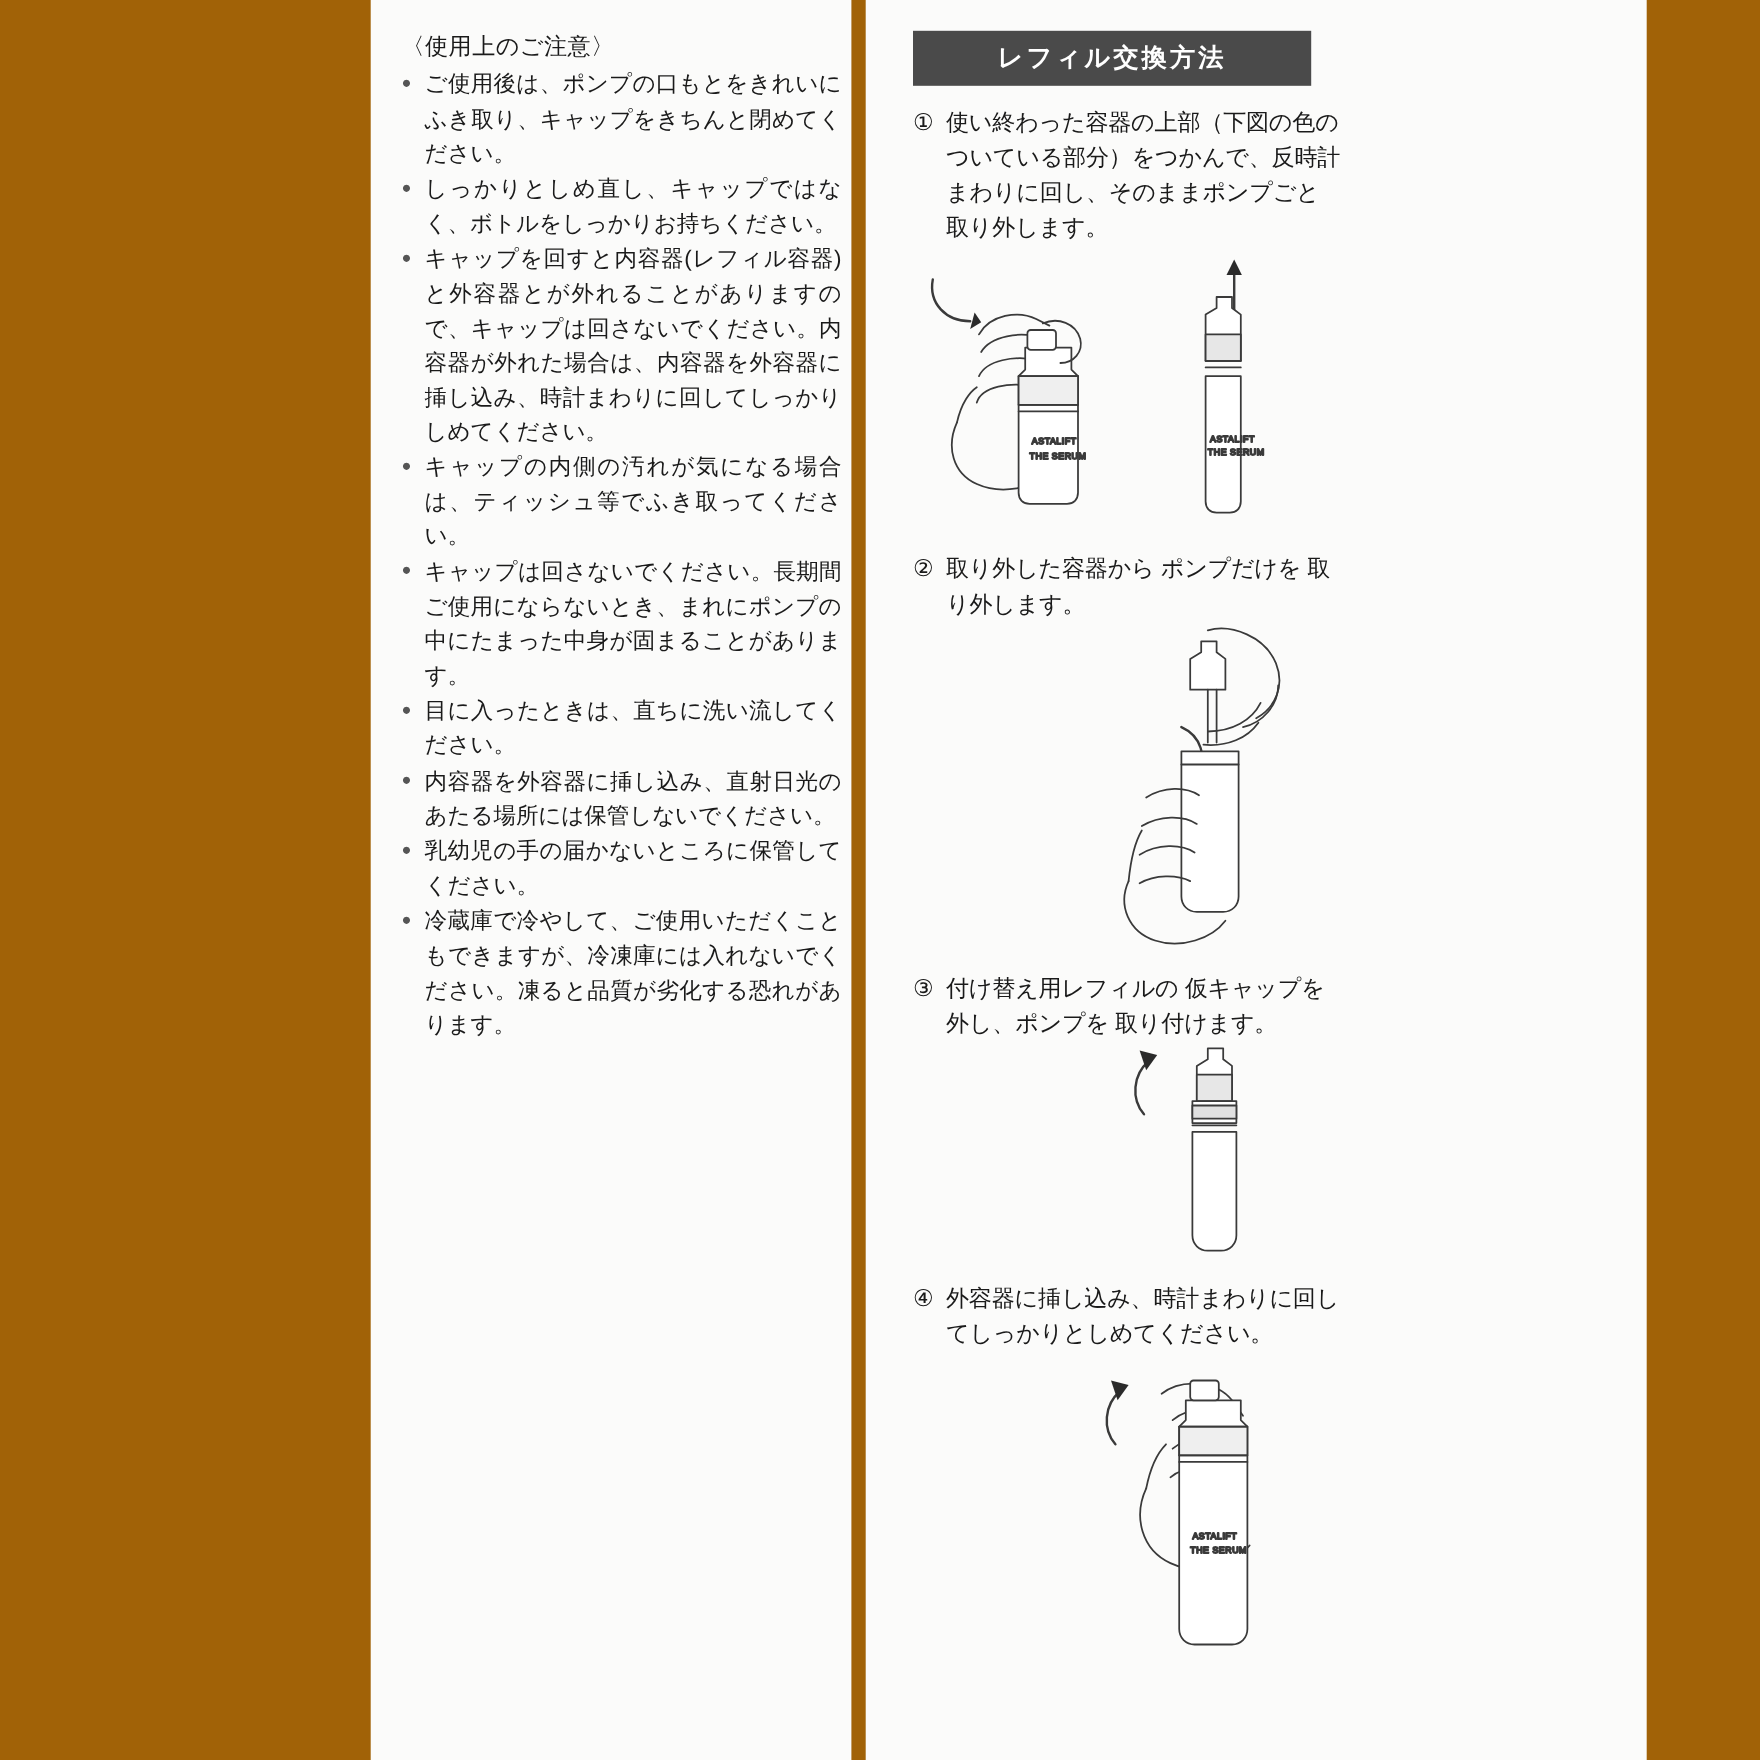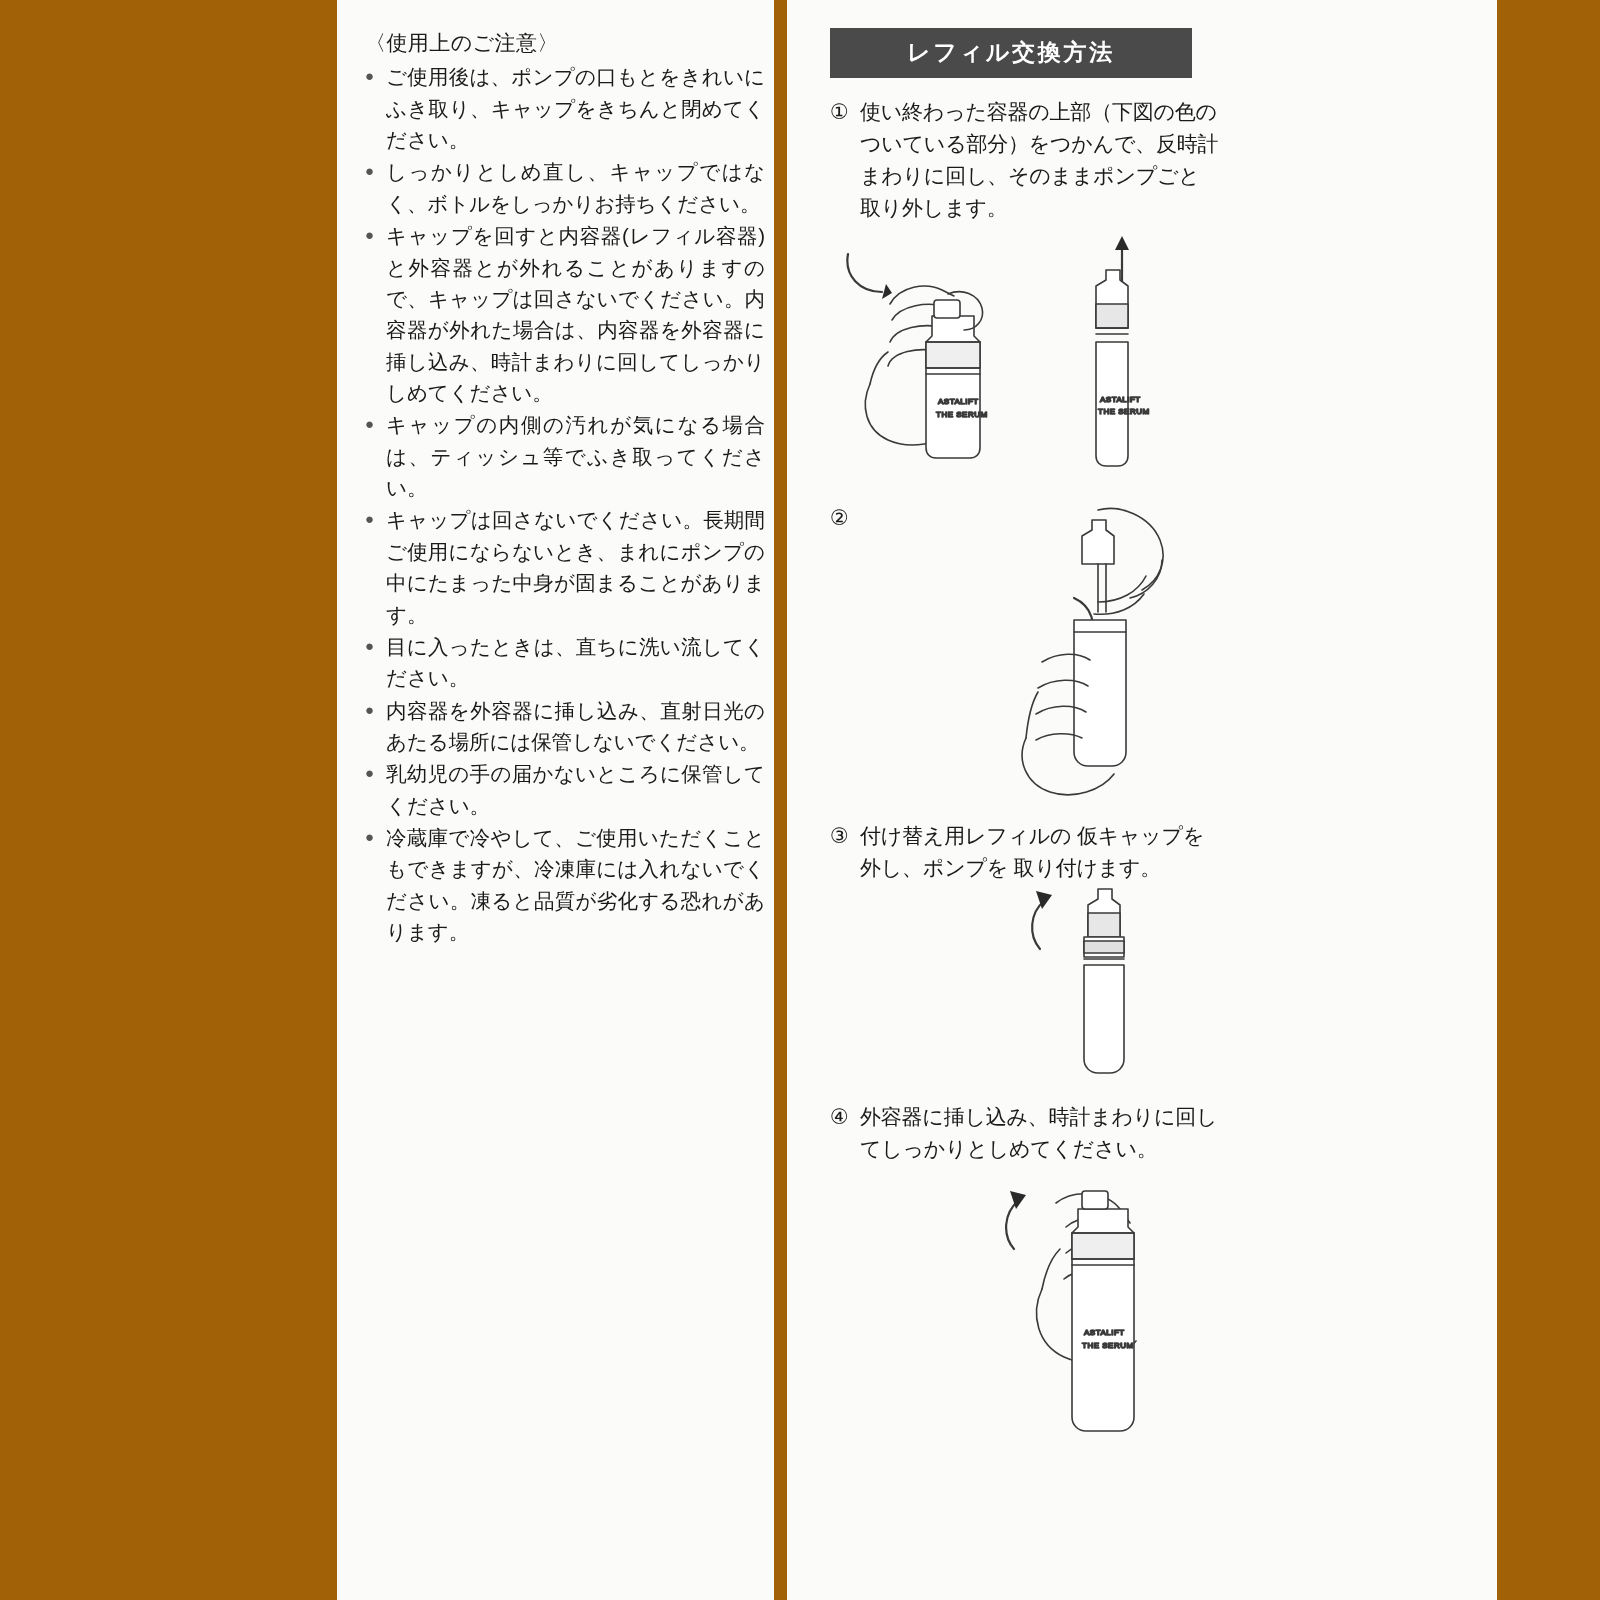--- a/index.html
+++ b/index.html
@@ -189,20 +189,21 @@
             <text class="lbl" x="270" y="178">ASTALIFT</text>
             <text class="lbl" x="268" y="190">THE SERUM</text>
           </g>
         </svg>
       </div>
     </div>
 
     <div class="step">
       <div class="step-text">
         <span class="step-num">②</span>
+        <span>取り外した容器から ポンプだけを 取り外します。</span>
       </div>
       <div class="fig">
         <svg width="390" height="300" viewBox="0 0 390 300">
           <g fill="none" stroke="#3a3a3a" stroke-width="1.6" stroke-linecap="round" stroke-linejoin="round">
 
             <path d="M268 8 C 290 2, 320 14, 330 38 C 338 58, 330 78, 312 88"></path>
             <path d="M300 96 C 318 92, 332 76, 332 58"></path>
             <path d="M268 100 C 290 100, 308 90, 316 74"></path>
             <path d="M264 112 C 286 114, 304 106, 314 92"></path>
 

